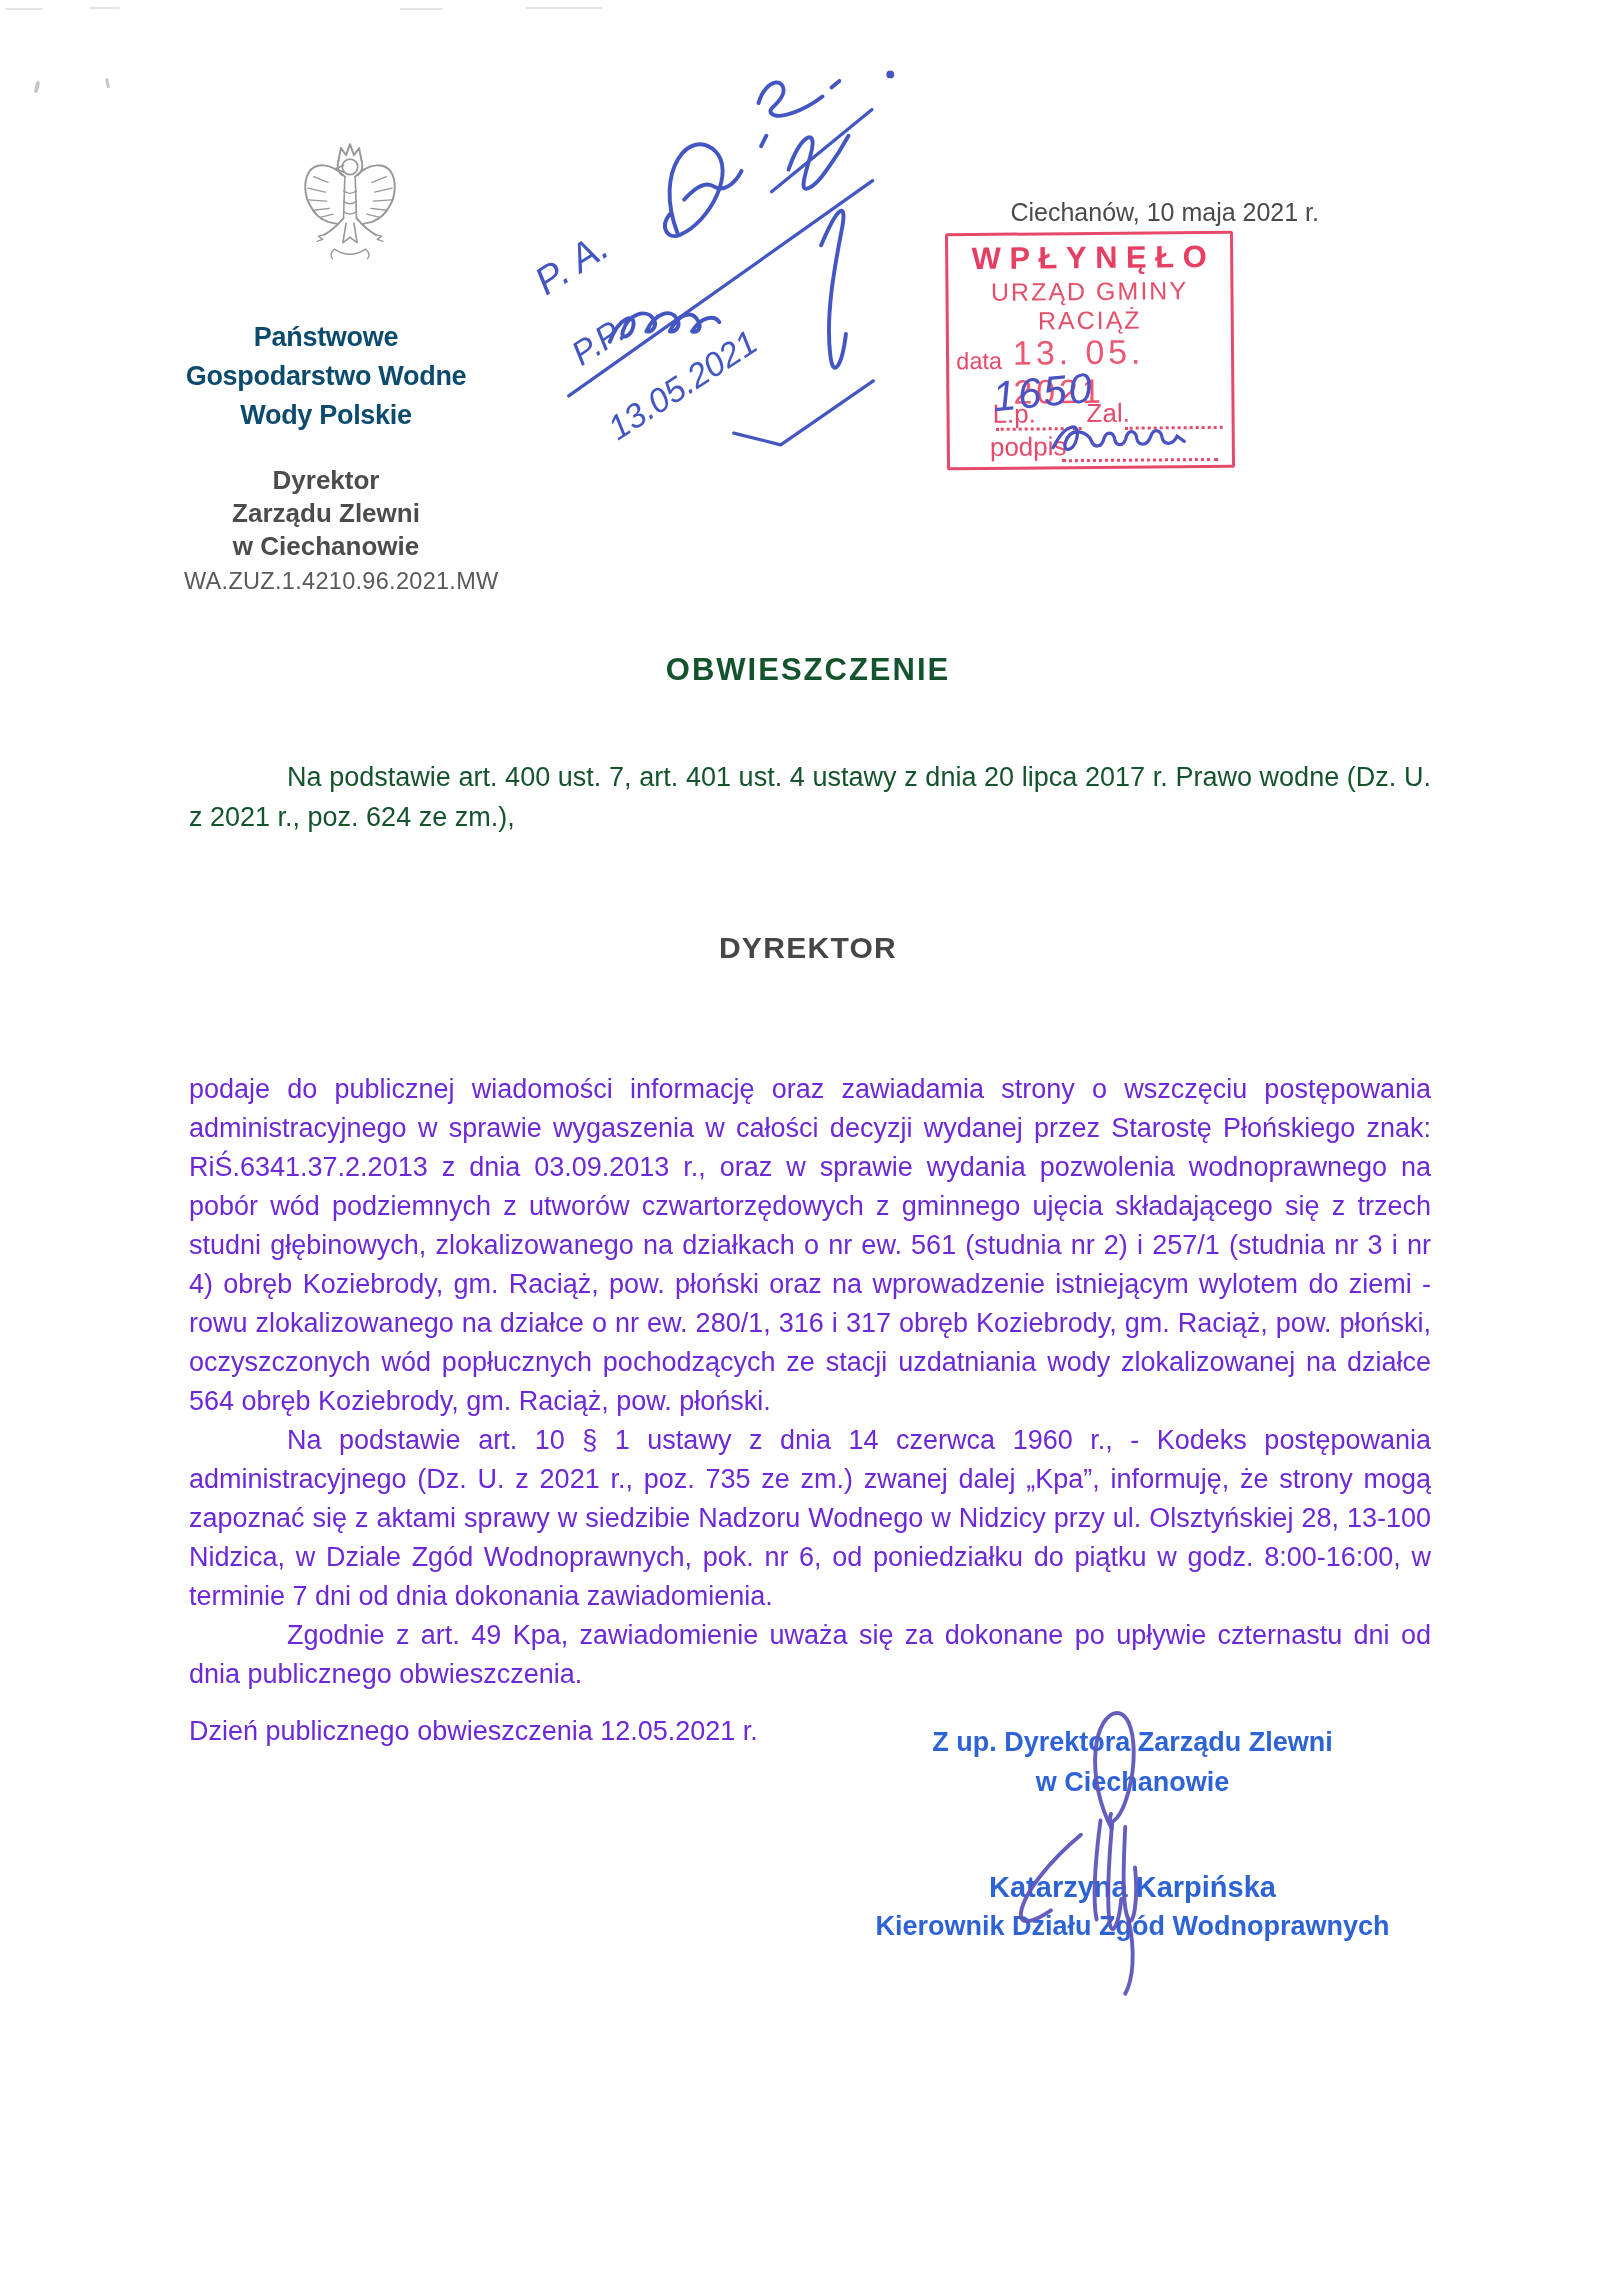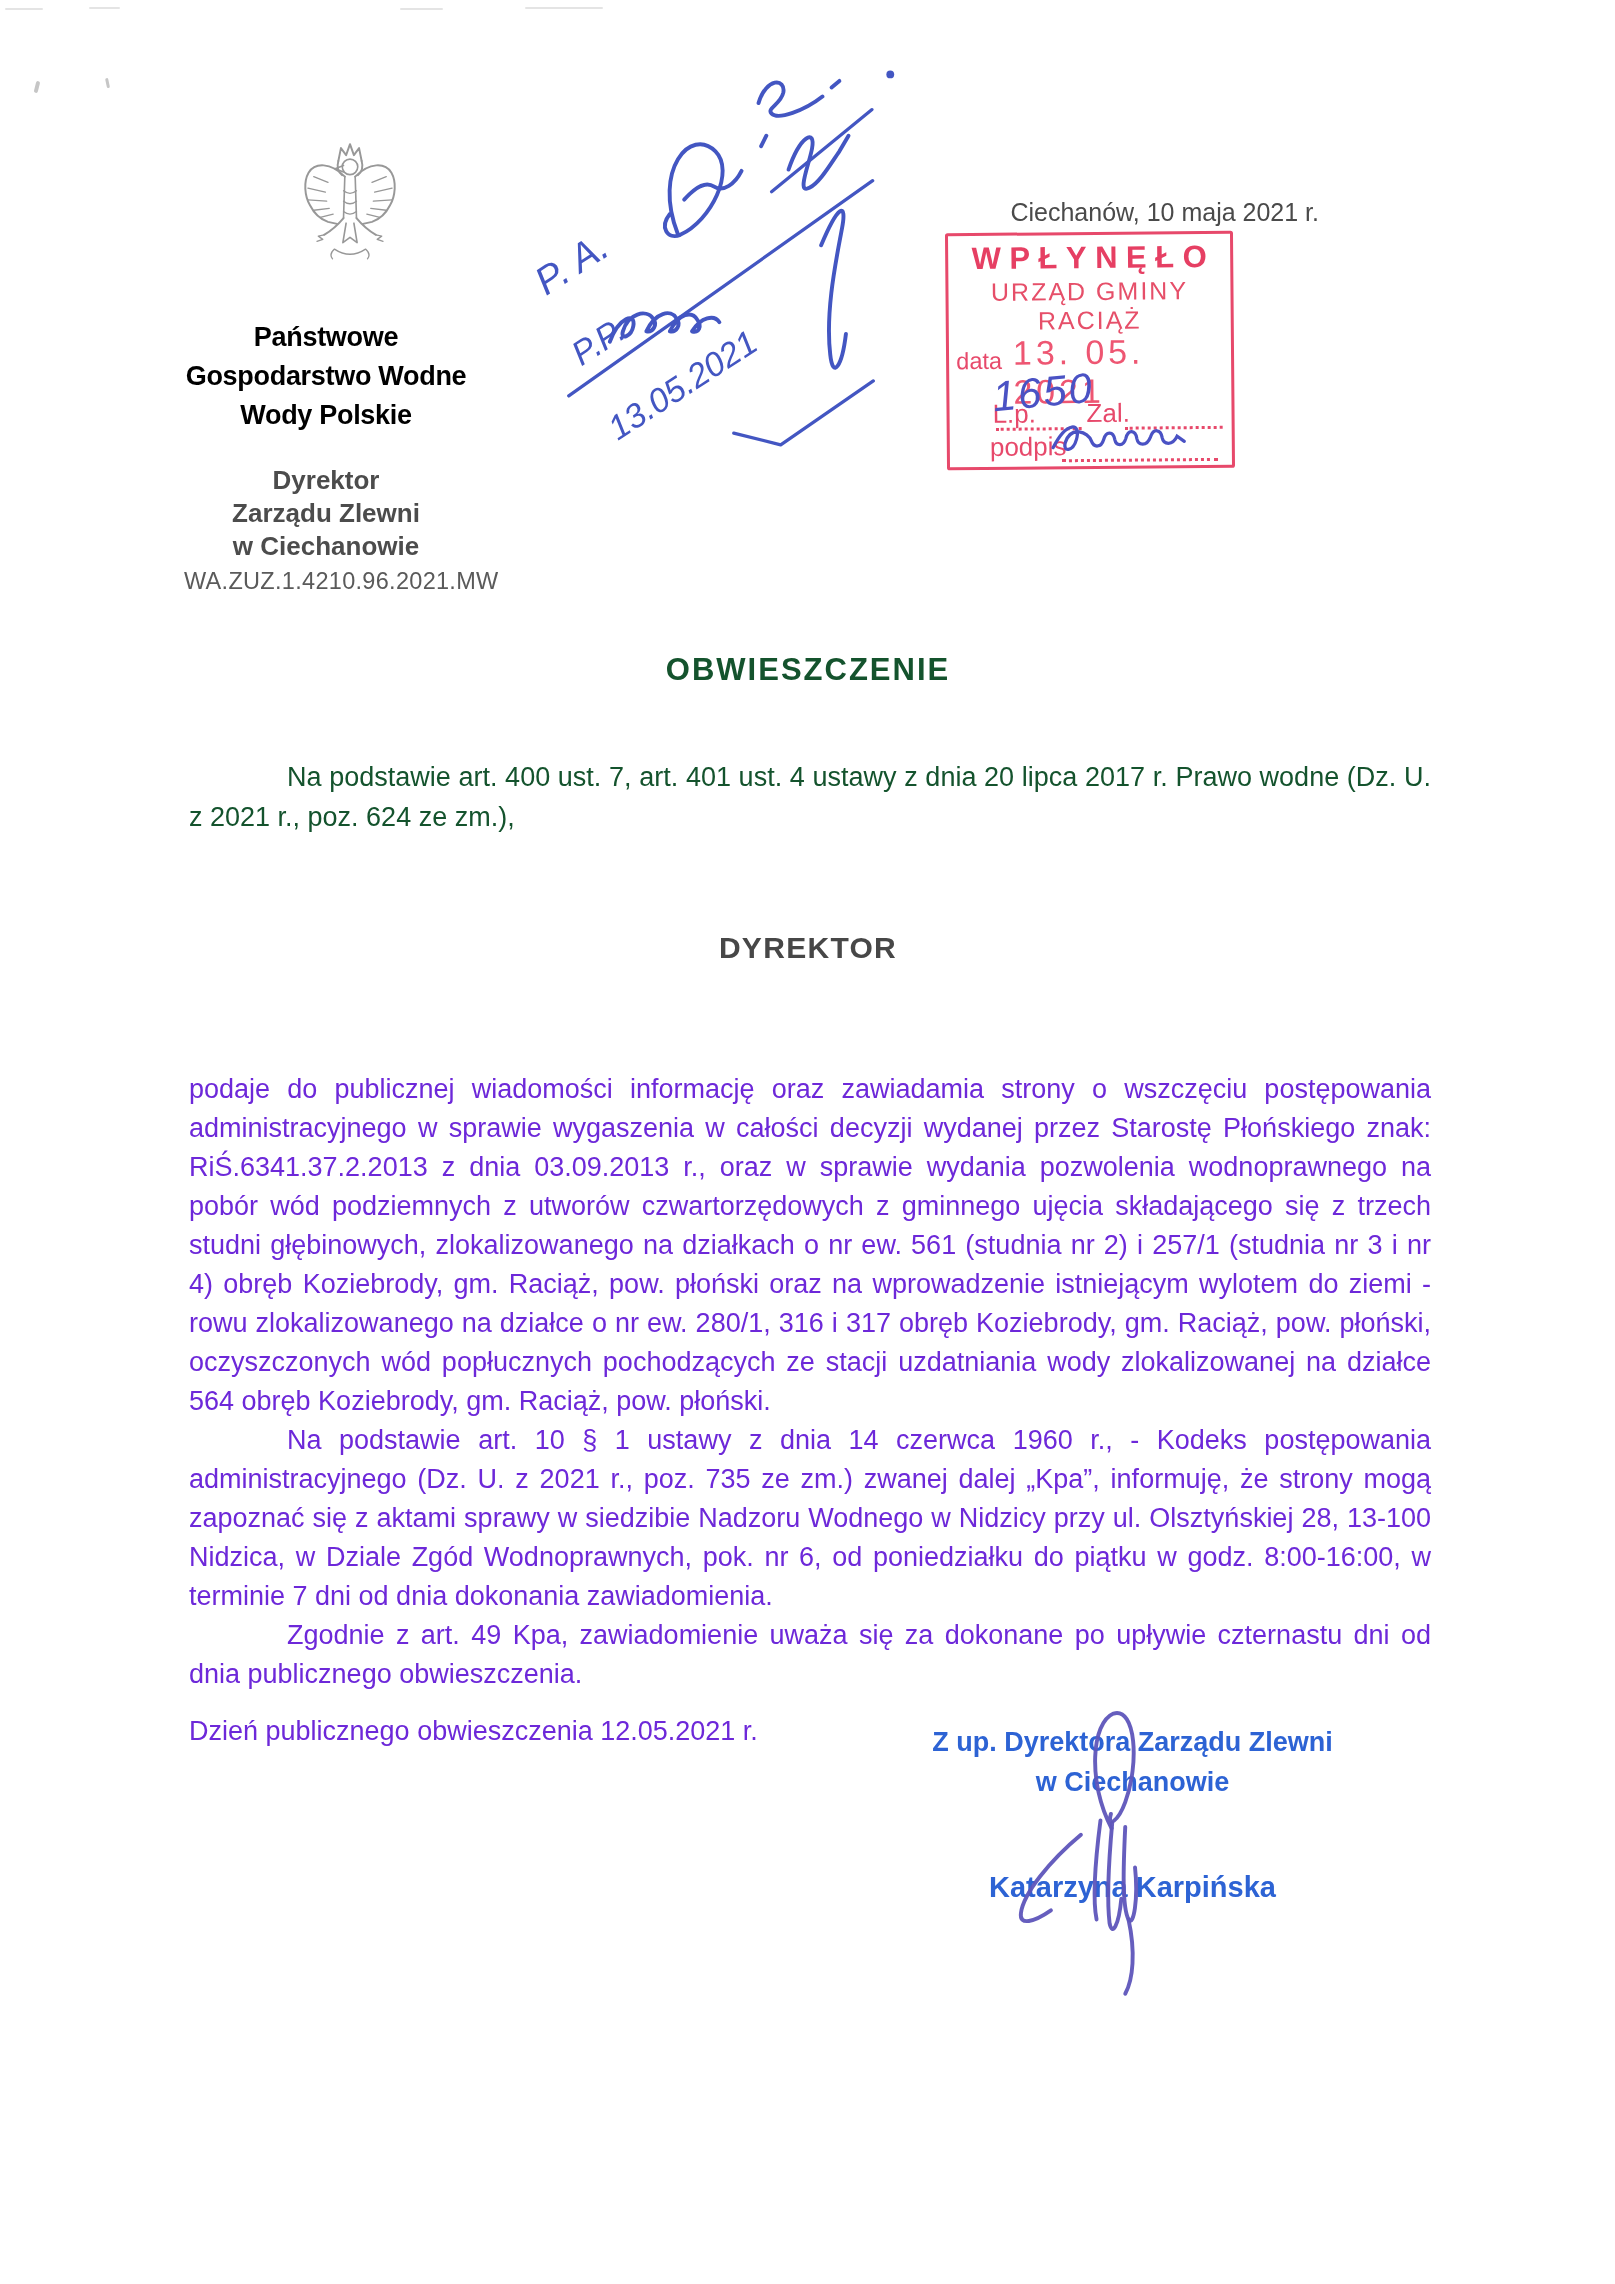--- a/index.html
+++ b/index.html
@@ -12,21 +12,21 @@
     overflow:hidden;color:#4a4a4a;
   }
   
   .speck{position:absolute;background:#c6c6c6;border-radius:2px;}
   .dash{position:absolute;background:#e4e4e4;border-radius:1.3px;}
 
   
   .eagle{position:absolute;left:286px;top:139px;width:128px;height:136px;}
   .org-block{
     position:absolute;left:163px;top:318px;width:326px;text-align:center;
-    font-weight:bold;font-size:27px;line-height:39px;color:#000000;letter-spacing:-0.3px;
+    font-weight:bold;font-size:27px;line-height:39px;color:#0c4a6e;letter-spacing:-0.3px;
   }
   .office-block{
     position:absolute;left:163px;top:464px;width:326px;text-align:center;
     font-weight:bold;font-size:26px;line-height:33px;color:#4c4c4c;
   }
   .ref-number{
     position:absolute;left:184px;top:568px;font-size:23.5px;color:#5a5a5a;letter-spacing:0.3px;
   }
   .dateline{
     position:absolute;right:297px;top:198px;font-size:25px;color:#4a4a4a;
@@ -191,20 +191,21 @@
     <p>podaje do publicznej wiadomości informację oraz zawiadamia strony o wszczęciu postępowania administracyjnego w sprawie wygaszenia w całości decyzji wydanej przez Starostę Płońskiego znak: RiŚ.6341.37.2.2013 z dnia 03.09.2013 r., oraz w sprawie wydania pozwolenia wodnoprawnego na pobór wód podziemnych z utworów czwartorzędowych z gminnego ujęcia składającego się z trzech studni głębinowych, zlokalizowanego na działkach o nr ew. 561 (studnia nr 2) i 257/1 (studnia nr 3 i nr 4) obręb Koziebrody, gm. Raciąż, pow. płoński oraz na wprowadzenie istniejącym wylotem do ziemi - rowu zlokalizowanego na działce o nr ew. 280/1, 316 i 317 obręb Koziebrody, gm. Raciąż, pow. płoński, oczyszczonych wód popłucznych pochodzących ze stacji uzdatniania wody zlokalizowanej na działce 564 obręb Koziebrody, gm. Raciąż, pow. płoński.</p>
     <p class="ind">Na podstawie art. 10 § 1 ustawy z dnia 14 czerwca 1960 r., - Kodeks postępowania administracyjnego (Dz. U. z 2021 r., poz. 735 ze zm.) zwanej dalej „Kpa”, informuję, że strony mogą zapoznać się z aktami sprawy w siedzibie Nadzoru Wodnego w Nidzicy przy ul. Olsztyńskiej 28, 13-100 Nidzica, w Dziale Zgód Wodnoprawnych, pok. nr 6, od poniedziałku do piątku w godz. 8:00-16:00, w terminie 7 dni od dnia dokonania zawiadomienia.</p>
     <p class="ind">Zgodnie z art. 49 Kpa, zawiadomienie uważa się za dokonane po upływie czternastu dni od dnia publicznego obwieszczenia.</p>
     <p class="pubdate">Dzień publicznego obwieszczenia 12.05.2021 r.</p>
   </div>
 
   <div class="sig-block">
     <div class="l1">Z up. Dyrektora Zarządu Zlewni</div>
     <div class="l2">w Ciechanowie</div>
     <div class="name">Katarzyna Karpińska</div>
+    <div class="role">Kierownik Działu Zgód Wodnoprawnych</div>
   </div>
 
   <svg class="sig-scribble" viewBox="0 0 270 460">
     <path d="M165,192 C128,122 134,30 168,16 C202,6 208,92 186,152 C175,182 158,192 164,170"></path>
     <path d="M148,180 C140,242 136,302 142,332"></path>
     <path d="M166,184 C160,250 158,305 162,338 C166,358 176,342 180,300"></path>
     <path d="M186,190 C183,252 181,312 191,332 C199,344 206,300 201,252"></path>
     <path d="M118,202 C70,242 30,292 26,322 C23,342 46,336 72,318"></path>
     <path d="M191,332 C202,382 198,424 186,446"></path>
   </svg>

